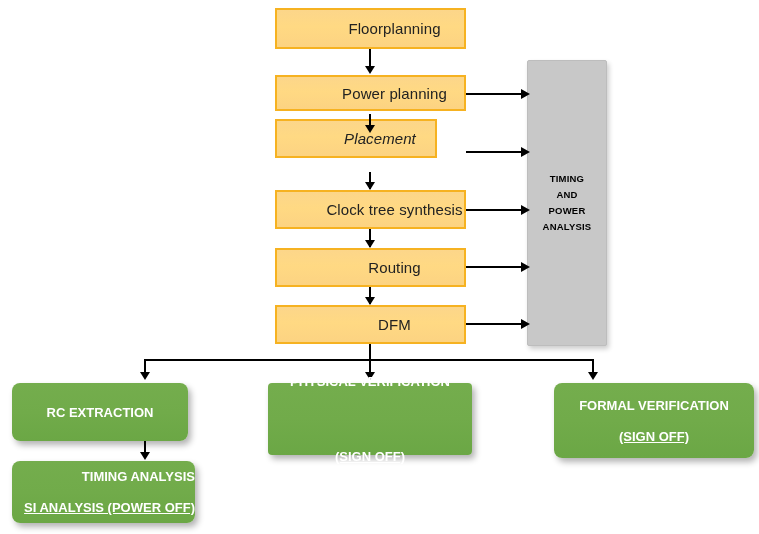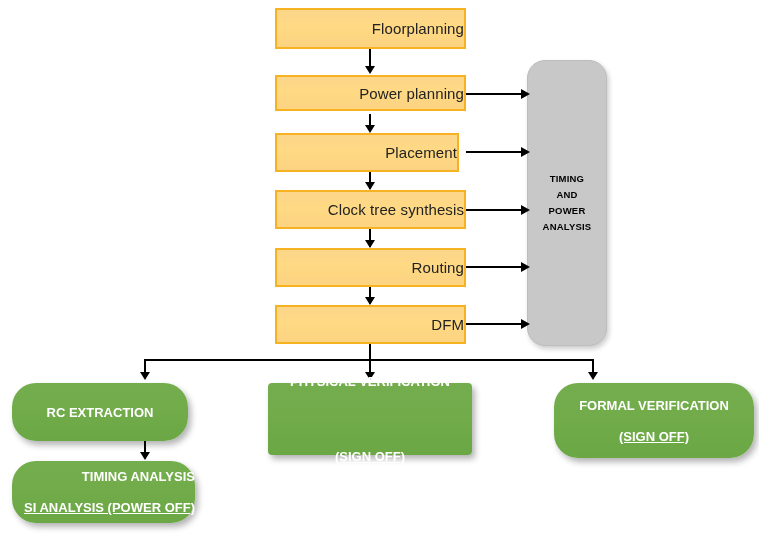--- a/index.html
+++ b/index.html
@@ -19,36 +19,36 @@
   }
 
   
   .obox {
     position: absolute;
     box-sizing: border-box;
     background: linear-gradient(to bottom, #fcd68a 0%, #ffd983 45%, #fcd382 100%);
     border: 2px solid #f6b221;
     display: flex;
     align-items: center;
-    justify-content: flex-end;
+    justify-content: center;
     color: #222222;
     font-size: 15px;
     font-weight: 400;
     letter-spacing: 0.1px;
     white-space: nowrap;
     padding-left: 48px;
   }
 
   
   .gbox {
     position: absolute;
     box-sizing: border-box;
     background: #c8c8c8;
     border: 1px solid #bdbdbd;
-    border-radius: 18px;
+    border-radius: 2px;
     display: flex;
     align-items: center;
     justify-content: center;
     box-shadow: 2px 3px 5px rgba(0,0,0,0.20);
   }
   .gbox .gtext {
     text-align: center;
     color: #000000;
     font-size: 9.5px;
     font-weight: bold;
@@ -66,21 +66,21 @@
     flex-direction: column;
     align-items: center;
     justify-content: center;
     color: #ffffff;
     font-weight: bold;
     font-size: 13px;
     text-align: center;
     box-shadow: 3px 4px 6px rgba(0,0,0,0.30);
     border-radius: 4px;
   }
-  .green.round { border-radius: 24px; }
+  .green.round { border-radius: 8px; }
   .green .ln1 { display: block; }
   .green .ln2 { display: block; margin-top: 16px; text-decoration: underline; }
 
   
   .vline {
     position: absolute;
     width: 2px;
     background: #000000;
   }
   .hline {
@@ -109,21 +109,21 @@
 <div id="canvas">
 
   <div class="obox" style="left:275px; top:8px; width:191px; height:41px;">
     <span>Floorplanning</span>
   </div>
 
   <div class="obox" style="left:275px; top:75px; width:191px; height:36px;">
     <span>Power planning</span>
   </div>
 
-  <div class="obox" style="left:275px; top:133px; width:184px; height:39px;">
+  <div class="obox" style="left:275px; top:119px; width:162px; height:39px;font-style:italic;">
     <span>Placement</span>
   </div>
 
   <div class="obox" style="left:275px; top:190px; width:191px; height:39px;">
     <span>Clock tree synthesis</span>
   </div>
 
   <div class="obox" style="left:275px; top:248px; width:191px; height:39px;">
     <span>Routing</span>
   </div>

